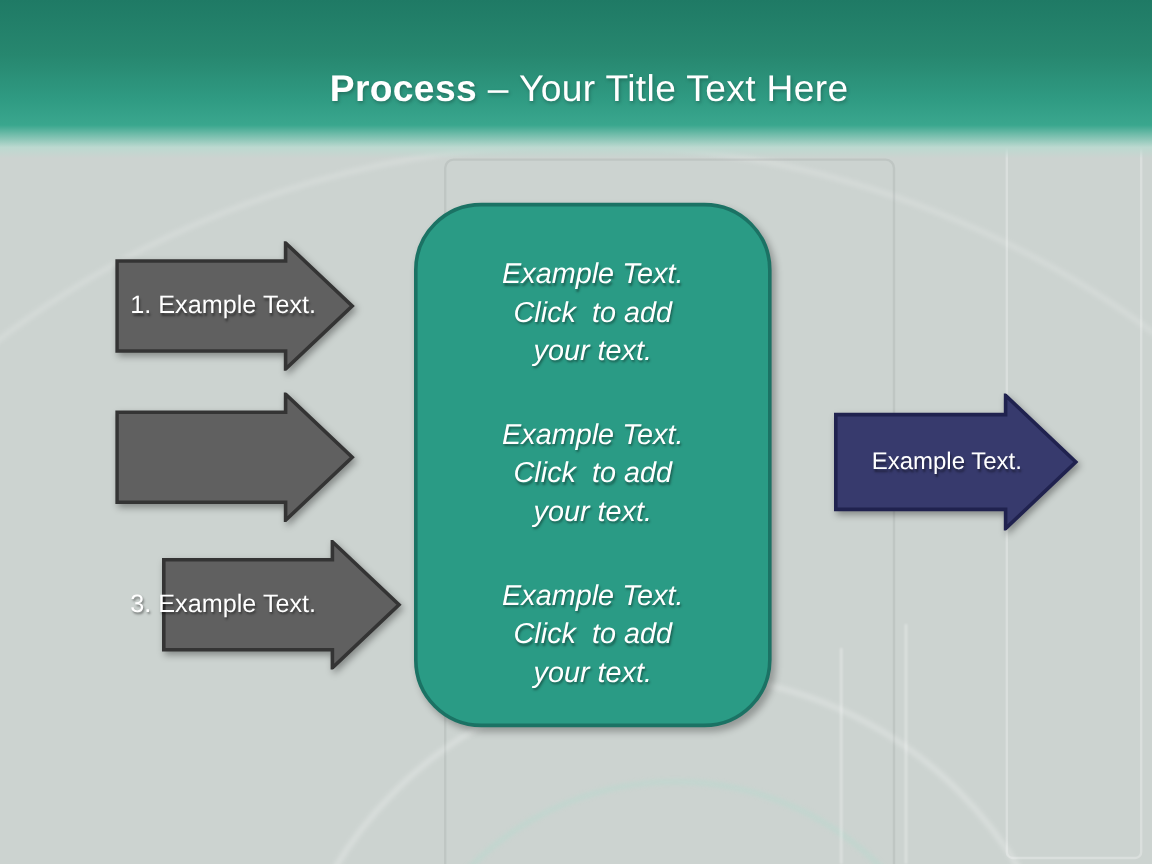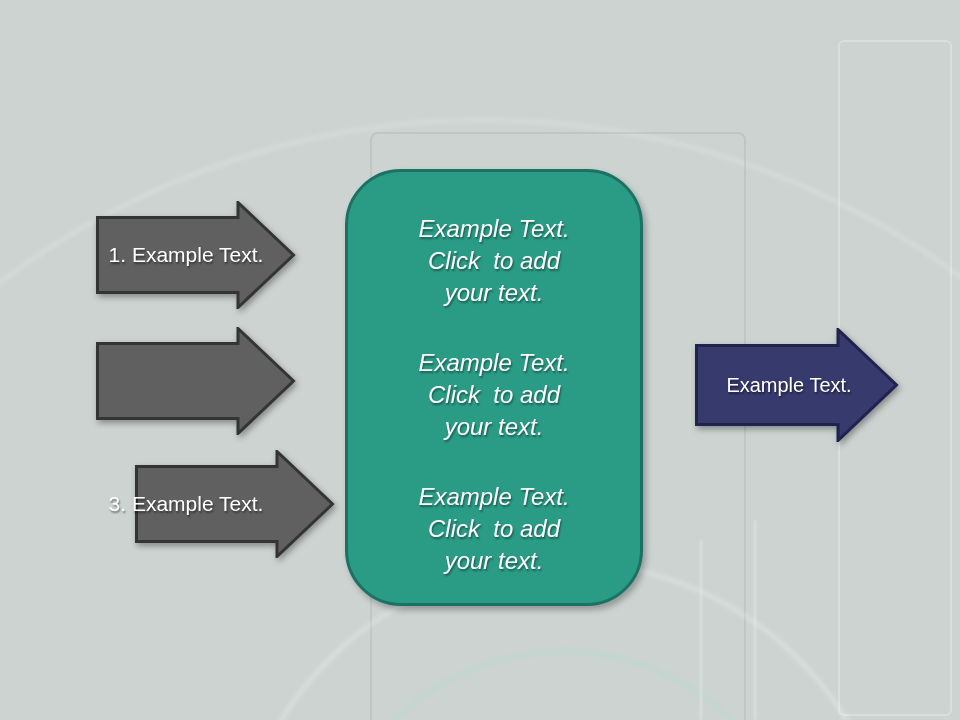--- a/index.html
+++ b/index.html
@@ -88,20 +88,25 @@
     <div class="bg-circle bg-bigarc"></div>
     <div class="bg-panel"></div>
     <div class="bg-panel2"></div>
     <div class="bg-circle bg-c1"></div>
     <div class="bg-circle bg-c2"></div>
 
     <div class="bg-line bg-l1"></div>
     <div class="bg-line bg-l2"></div>
   </div>
 
+  <div class="header">
+    <div class="title">
+      <span class="t-bold">Process</span><span class="t-reg">– Your Title Text Here</span>
+    </div>
+  </div>
 
   <div class="arrow a-left a1">
     <svg width="200" height="108" viewBox="0 0 200 108">
       <polygon class="gray-poly" points="1.5,16.5 142,16.5 142,1.5 197.5,54 142,106.5 142,91.5 1.5,91.5"></polygon>
     </svg>
     <div class="arrow-label">1. Example Text.</div>
   </div>
 
   <div class="arrow a-left a2">
     <svg width="200" height="108" viewBox="0 0 200 108">

